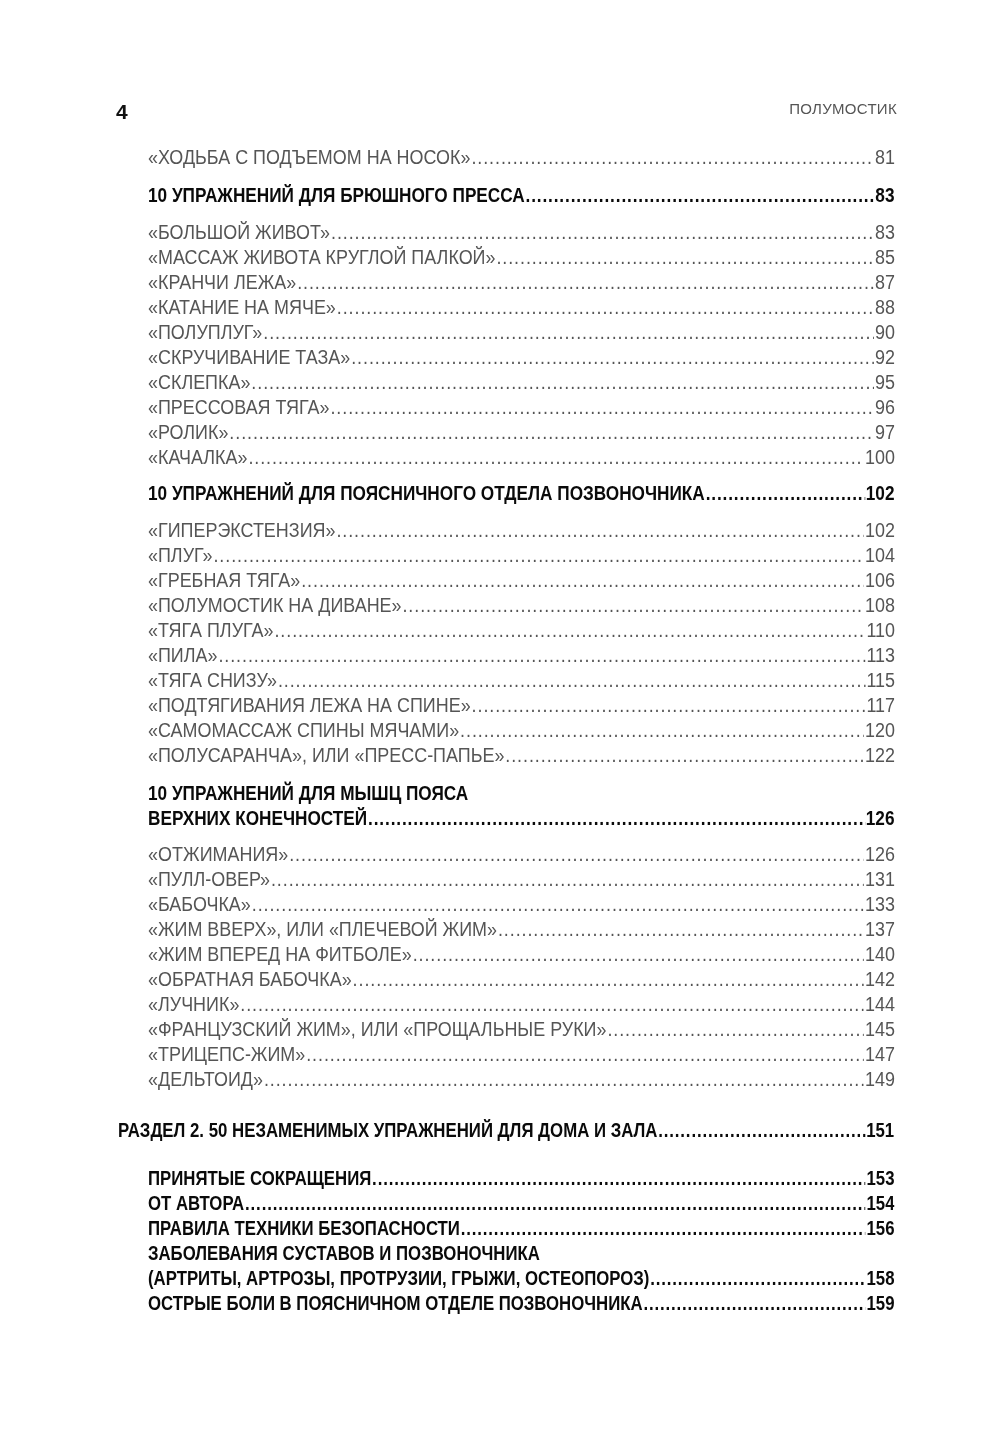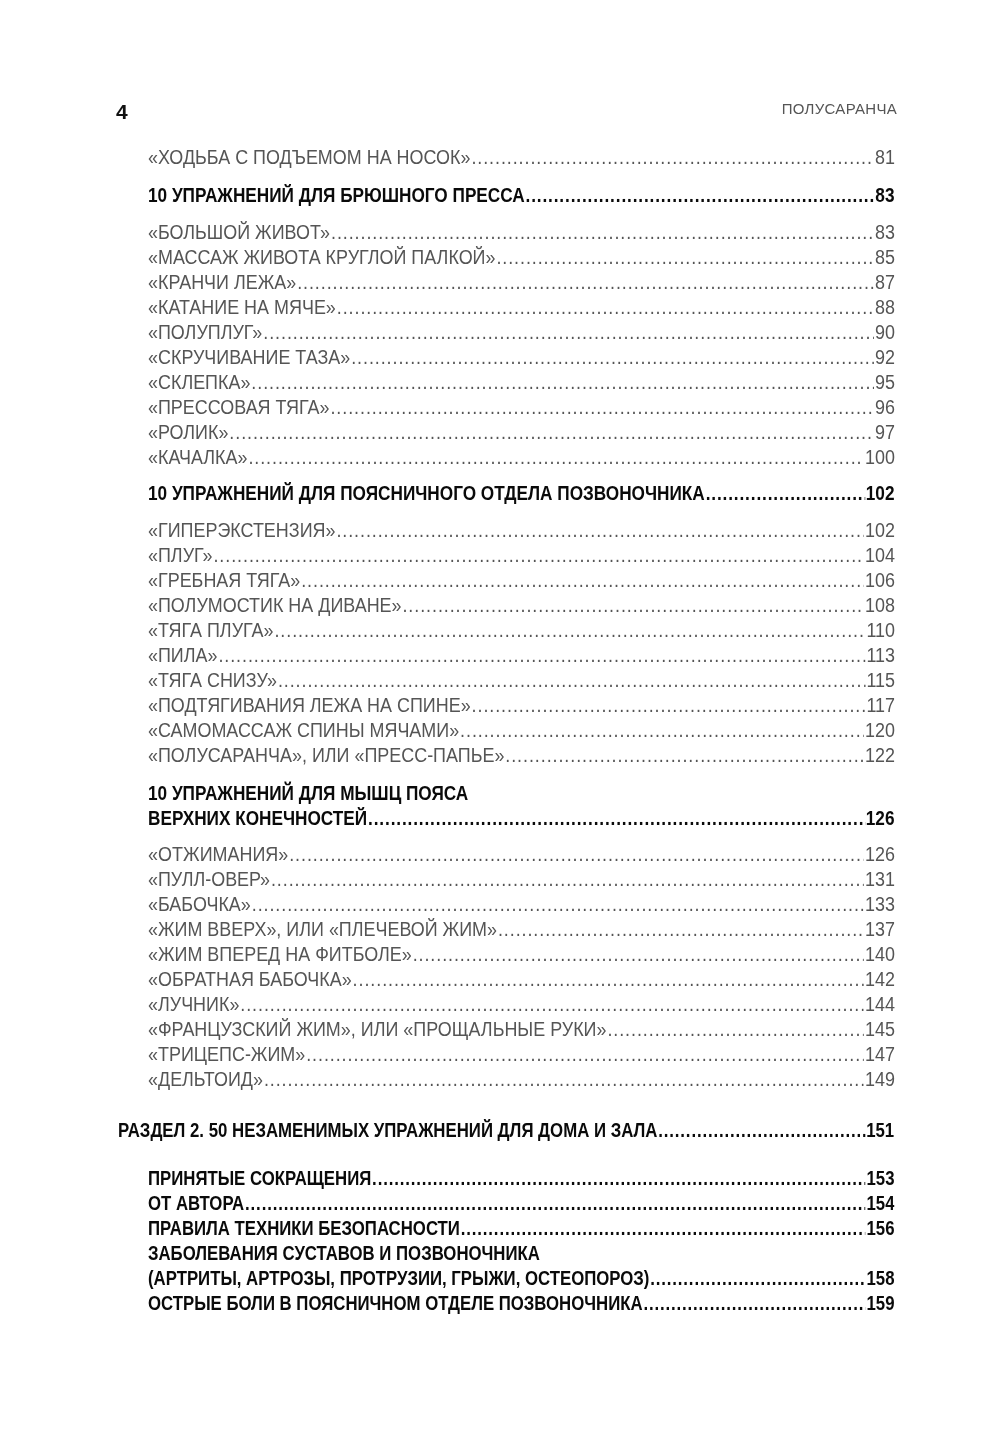--- a/index.html
+++ b/index.html
@@ -17,21 +17,21 @@
   .heading { left:148px; font-size:20px; color:#0a0a0a; font-weight:bold; transform:scaleX(0.86); transform-origin:left; width:868px; }
   .heading-line1 { position:absolute; left:148px; font-size:20px; color:#0a0a0a; font-weight:bold; transform:scaleX(0.86); transform-origin:left; white-space:nowrap; }
   .section { left:118px; font-size:20px; color:#0a0a0a; font-weight:bold; transform:scaleX(0.84); transform-origin:left; width:924px; }
   .front { left:148px; font-size:19.5px; color:#0a0a0a; font-weight:bold; transform:scaleX(0.86); transform-origin:left; width:868px; }
   .front-line1 { position:absolute; left:148px; font-size:19.5px; color:#0a0a0a; font-weight:bold; transform:scaleX(0.86); transform-origin:left; white-space:nowrap; }
 </style>
 </head>
 <body>
 
 <div class="page-num">4</div>
-<div class="running-head">ПОЛУСАРАНЧА</div>
+<div class="running-head">ПОЛУМОСТИК</div>
 
 <div class="toc">
 
   <div class="row item" style="top:146px">
     <span class="title">«ХОДЬБА С ПОДЪЕМОМ НА НОСОК»</span>
     <span class="dots"></span>
     <span class="page">81</span>
   </div>
 
   <div class="row heading" style="top:184px">

